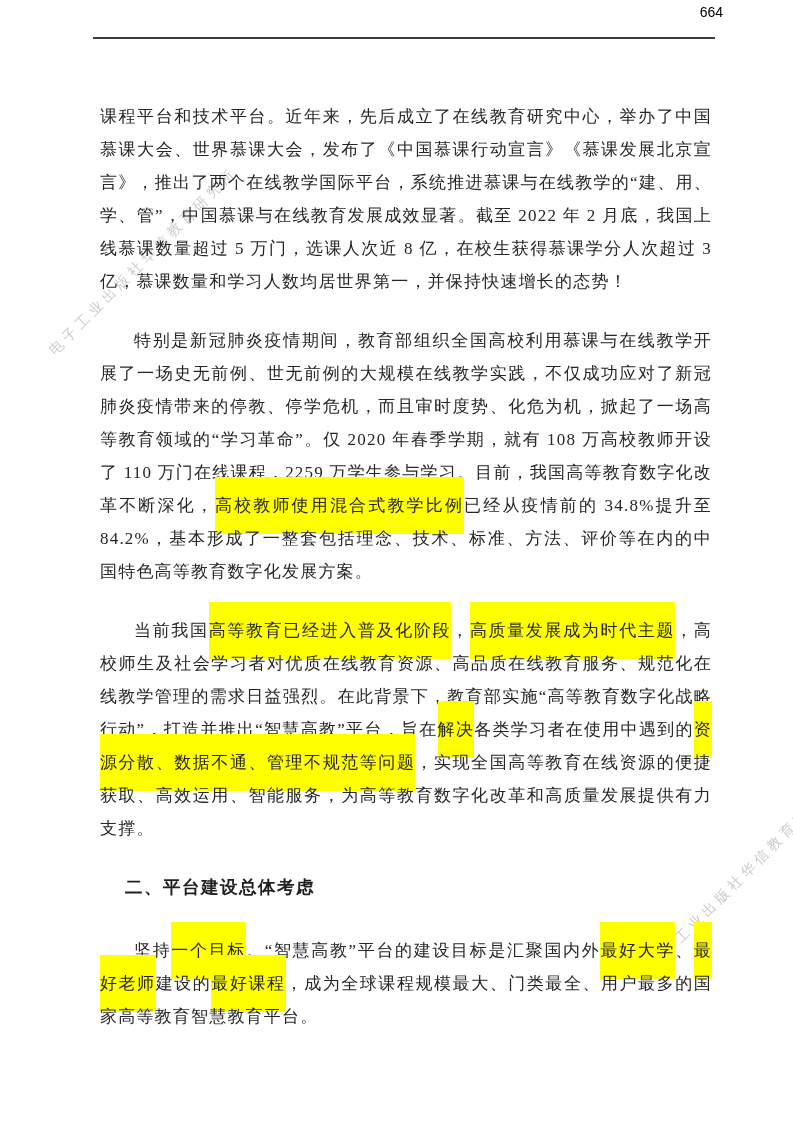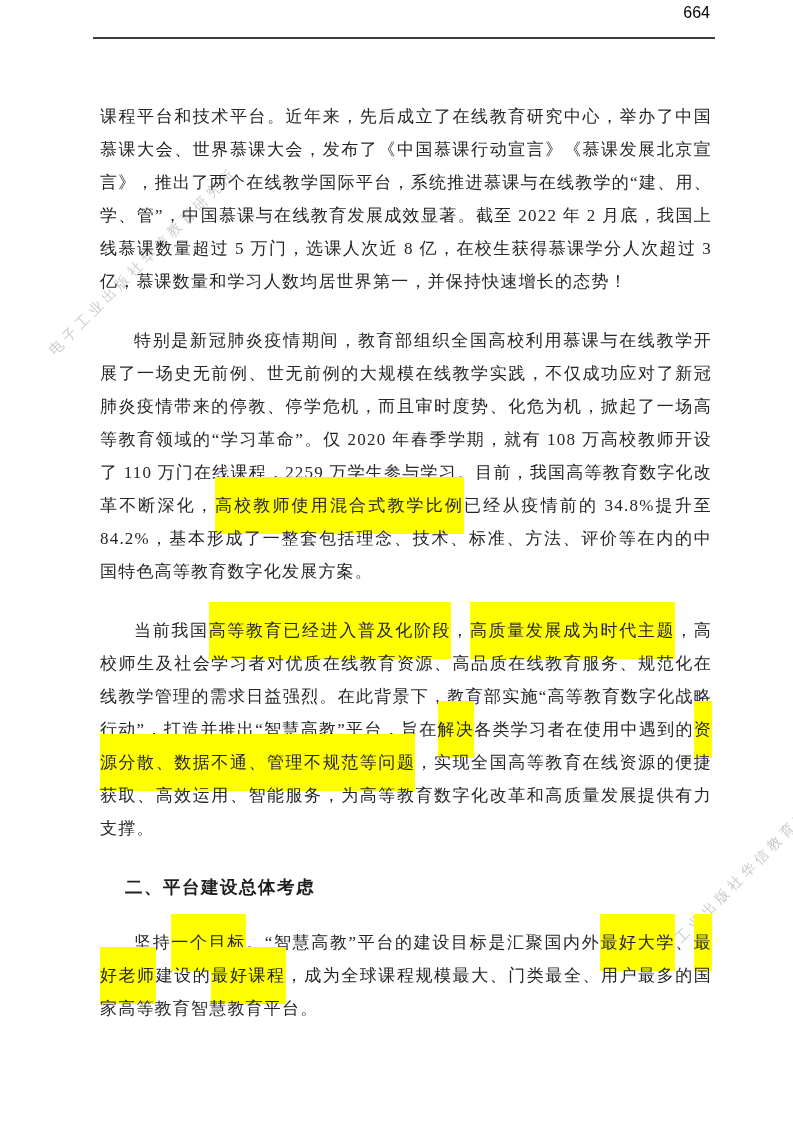--- a/index.html
+++ b/index.html
@@ -4,39 +4,39 @@
 <style>
   html,body{margin:0;padding:0;background:#ffffff;}
   .page{
     position:relative;
     width:793px;height:1122px;
     background:#ffffff;
     overflow:hidden;
     font-family:"Liberation Serif","DejaVu Serif",serif;
   }
   .page-number{
-    position:absolute;top:4px;right:83px;
+    position:absolute;top:4px;right:70px;
     font-family:"Liberation Sans","DejaVu Sans",sans-serif;
-    font-size:16px;color:#000;
+    font-size:14px;color:#000;
   }
   .header-rule{
     position:absolute;left:93px;top:37px;width:622px;height:0;
     border-top:2px solid #3d3d3d;
   }
   .doc-body{
     position:absolute;left:90px;top:100px;width:622px;
     font-size:17px;line-height:33px;letter-spacing:1.2px;
     color:#262626;text-align:justify;
   }
   .para{margin:0 0 26px 10px;}
   .para.indent{text-indent:2em;}
   .heading{
     font-family:"Liberation Sans","DejaVu Sans",sans-serif;
     font-size:17.5px;font-weight:bold;color:#1f1f1f;
-    margin:14px 0 22px 0;text-indent:2em;letter-spacing:1.5px;
+    margin:14px 0 30px 0;text-indent:2em;letter-spacing:1.5px;
   }
   .hl{padding:19px 0;}
   .watermark{
     position:absolute;
     font-size:14px;letter-spacing:4.5px;white-space:nowrap;
     color:#c3c3c3;
     transform:rotate(-45deg);transform-origin:0 50%;
     pointer-events:none;user-select:none;
   }
   .wm-a{left:52px;top:344px;opacity:0.85;}

